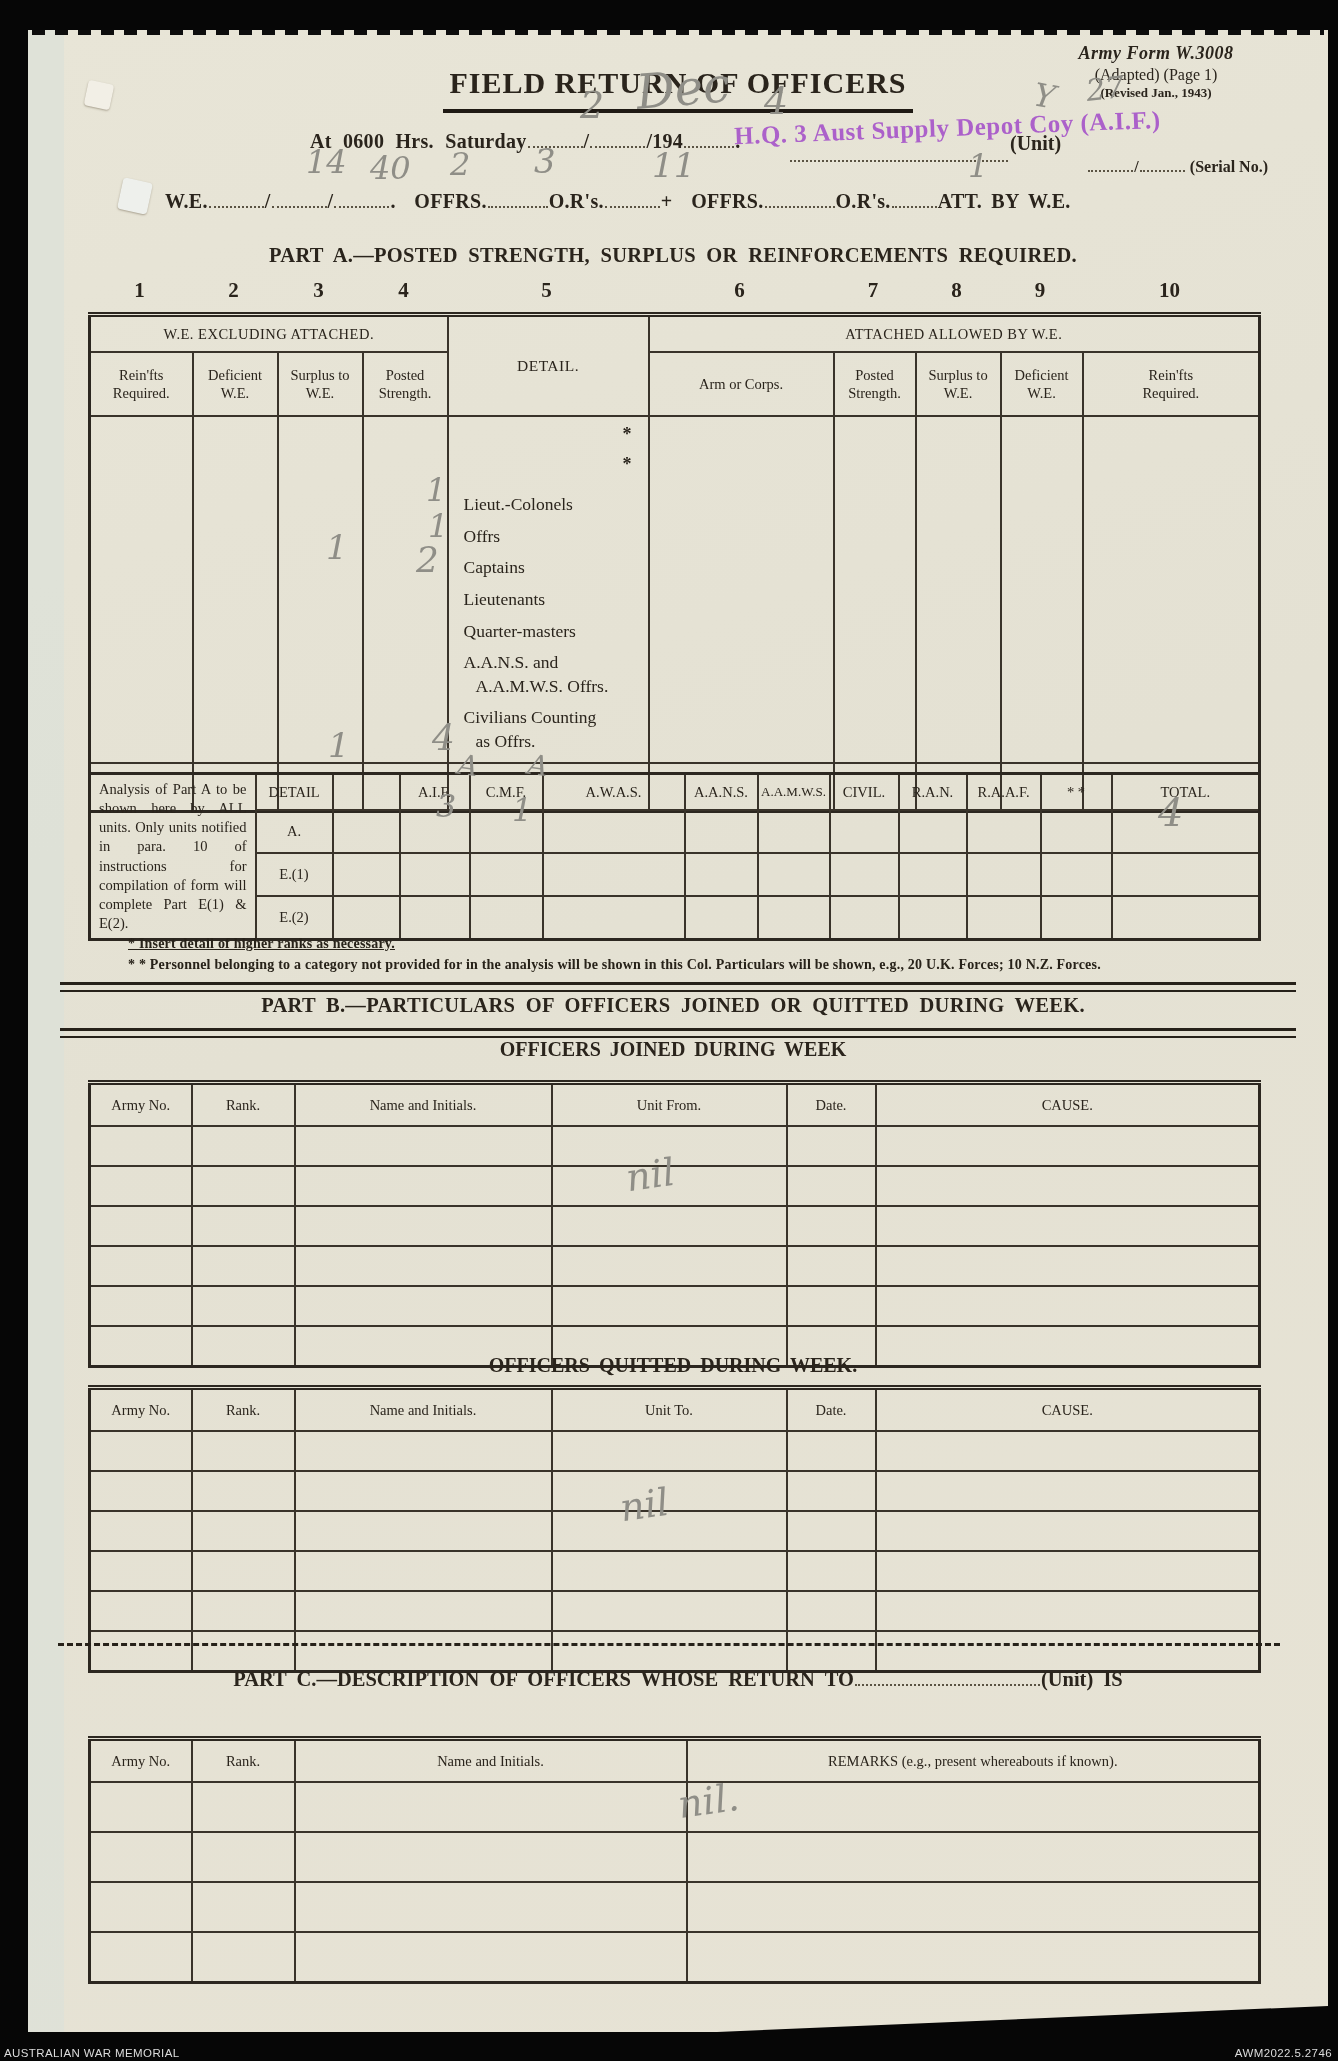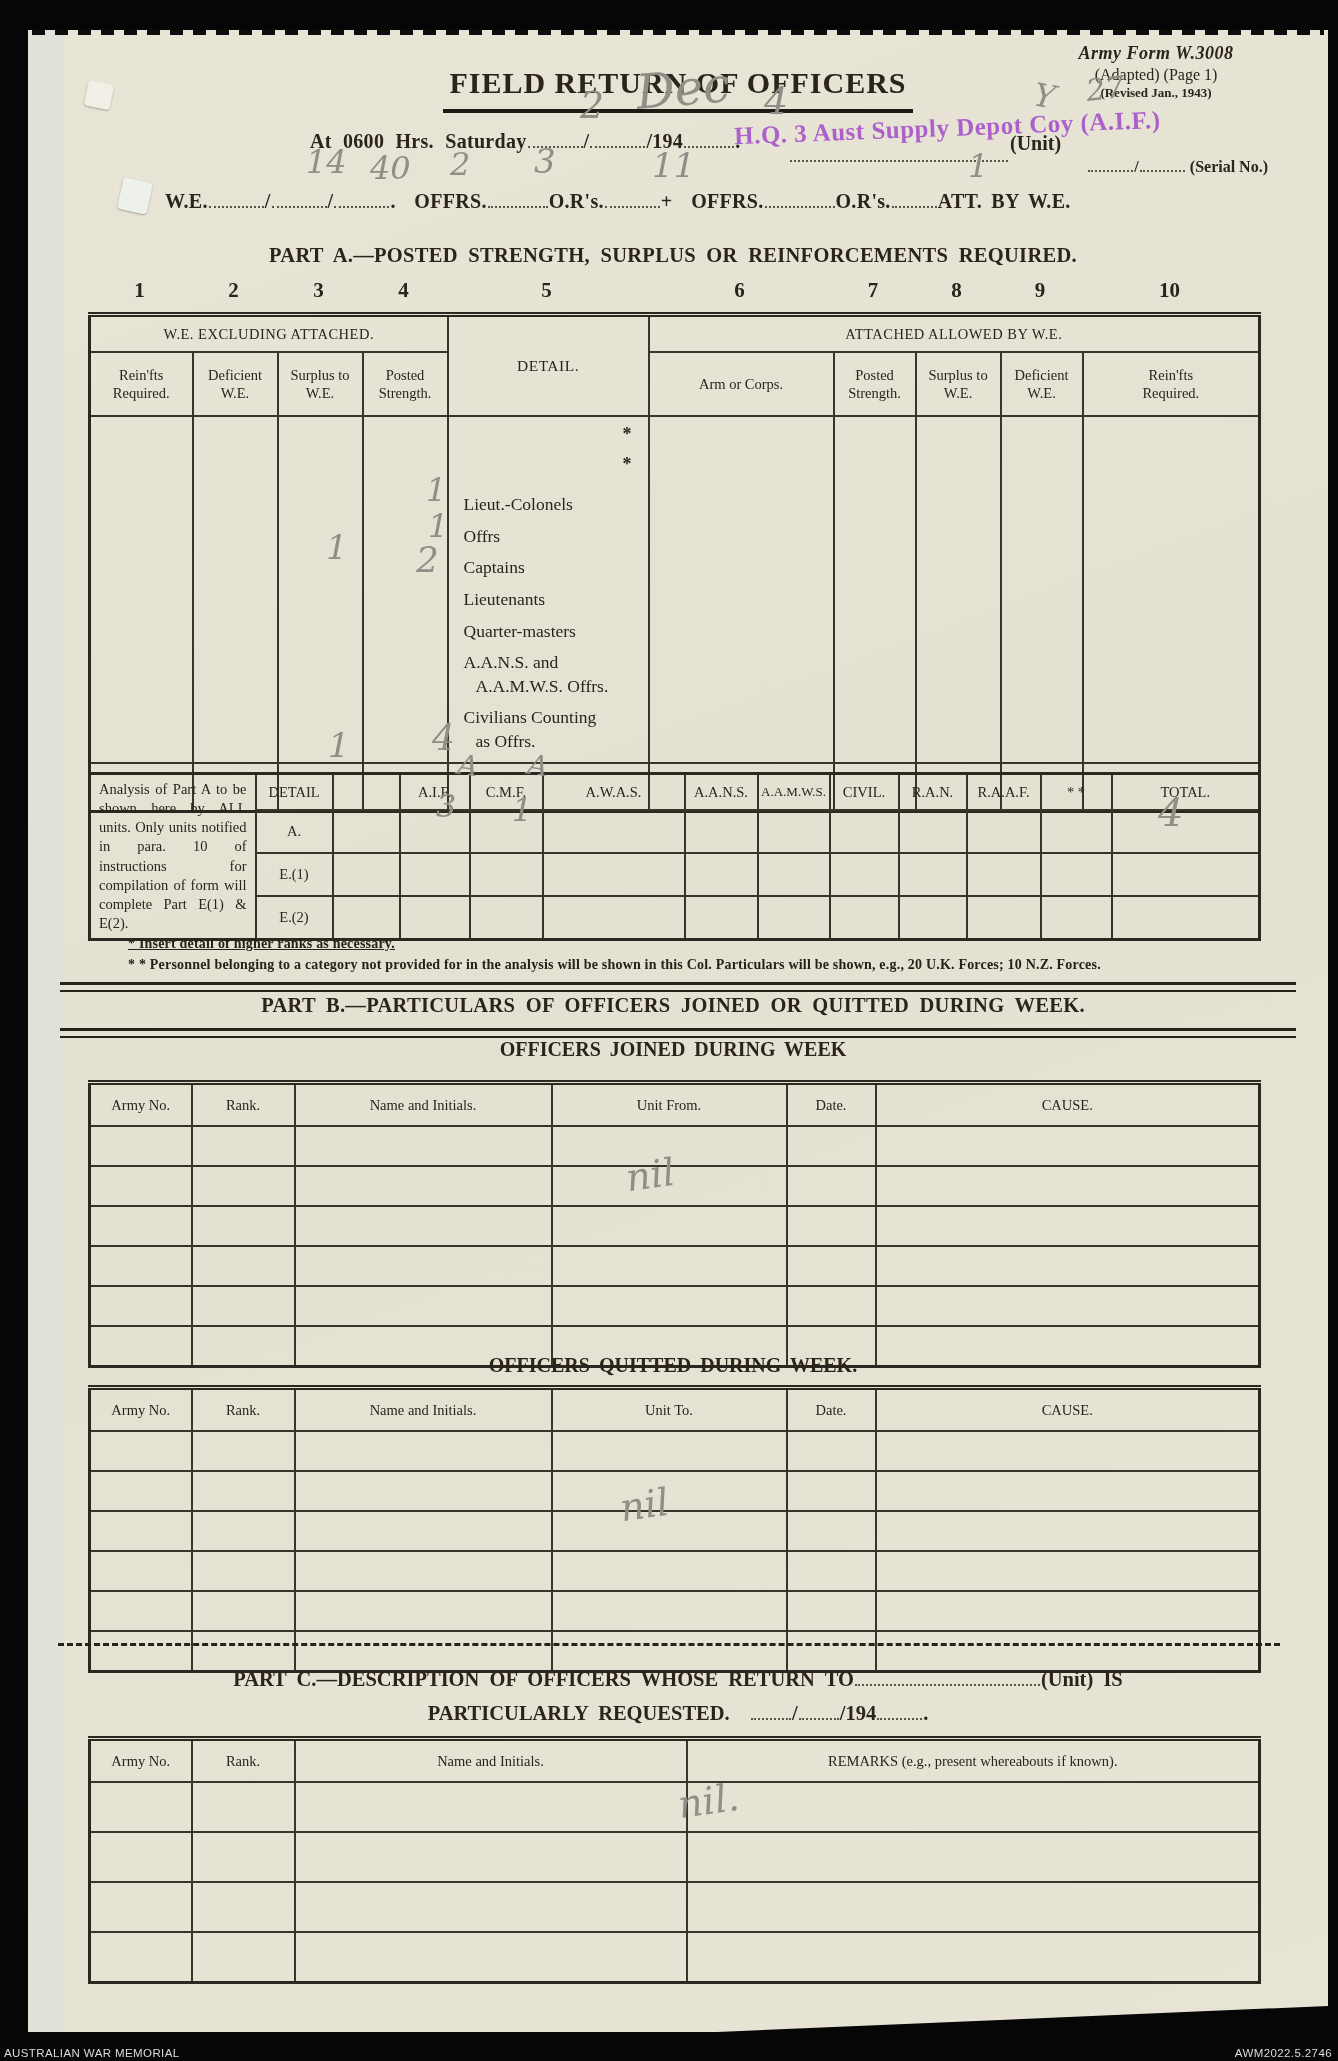--- a/index.html
+++ b/index.html
@@ -455,21 +455,20 @@
           <td></td>
           <td></td>
         </tr>
   </tbody>
     </table>
   <span class="hw" style="left:592px;top:1456px;font-size:38px;transform:rotate(-8deg);">nil</span>
 
   <div class="dashrule" style="top:1613px;"></div>
 
   <div class="partc-line" style="top:1638px;"><span>PART C.—DESCRIPTION OF OFFICERS WHOSE RETURN TO</span><span class="d w185"></span><span>(Unit) IS</span></div>
-  <div class="partc-line" style="top:1672px;"><span>PARTICULARLY REQUESTED.</span>&nbsp;&nbsp;<span class="d w40"></span>/<span class="d w40"></span>/<span>194</span><span class="d w45"></span><span>.</span></div>
 
   <table class="ftable dbl-top" style="top:1706px;">
     <colgroup>
       <col style="width:102px">
         <col style="width:103px">
         <col style="width:392px">
         <col style="width:573px">
     </colgroup>
     <tbody>
         <tr class="bh" style="height:38px;">

